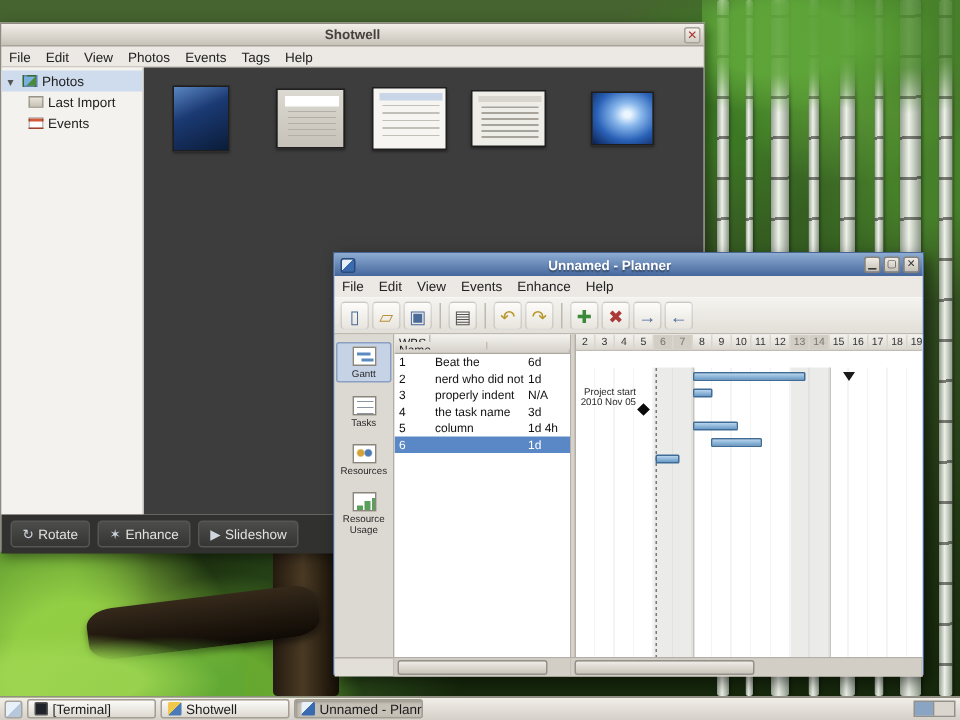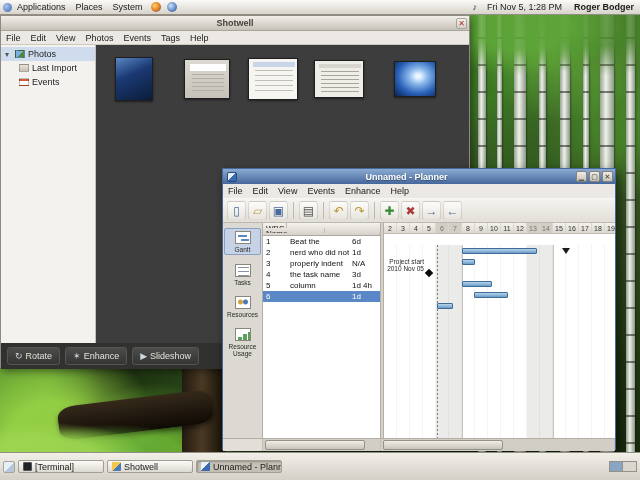--- a/index.html
+++ b/index.html
@@ -157,21 +157,21 @@
   .g-bar { position:absolute; height:6px; background:linear-gradient(#b8d4ec,#6a9cc8); border:1px solid #3e6c96; border-radius:1px; }
   .g-milestone { position:absolute; width:6px; height:6px; background:#0a0a0a; transform:rotate(45deg); }
   .g-marker { position:absolute; width:0; height:0; border-left:4px solid transparent; border-right:4px solid transparent; border-top:6px solid #1a1a1a; }
   .g-label { position:absolute; left:0; top:13px; width:40px; text-align:right; font-size:6.5px; line-height:7px; color:#2a2a2a; }
   .pl-scroll { display:flex; height:13px; border-top:1px solid #b3afa6; background:#e2dfd8; }
   .ps-corner { width:40px; border-right:1px solid #c3bfb6; }
   .ps-track { position:relative; border-right:1px solid #c3bfb6; background:#d2cec6; }
   .ps-thumb { position:absolute; top:1px; bottom:1px; background:linear-gradient(#f0ede7,#c9c4ba); border:1px solid #94908a; border-radius:2px; }
 
   
-  #taskbar { position:absolute; left:0; bottom:0; width:640px; height:28px; z-index:50;
+  #taskbar { position:absolute; left:0; bottom:0; width:640px; height:16px; z-index:50;
     background:linear-gradient(#f2efe9,#d4d0c8); border-top:1px solid #948f85;
     display:flex; align-items:center; gap:3px; padding:0 3px; font-size:9px; color:#1c1c1c; }
   .tb-show { width:12px; height:12px; border:1px solid #a9a49a; border-radius:2px; background:linear-gradient(135deg,#e8f0fa 0 50%, #b8c8dc 50%); }
   .tb-item { display:flex; align-items:center; gap:3px; width:86px; height:13px; padding:0 4px;
     border:1px solid #a39e94; border-radius:2px; background:linear-gradient(#fcfbf8,#ddd9d1); overflow:hidden; white-space:nowrap; }
   .tb-item.active { background:#c6c1b7; box-shadow:inset 1px 1px 2px rgba(0,0,0,.25); }
   .tb-ic { width:9px; height:9px; flex:0 0 9px; border-radius:1px; }
   .tb-ic-term { background:#20242a; border:1px solid #555; }
   .tb-ic-sw { background:linear-gradient(135deg,#f2c84a 0 50%, #4a7ab8 50%); }
   .tb-ic-pl { background:linear-gradient(135deg,#e8f0fa 0 45%, #3a6ab0 45%); }
@@ -194,32 +194,20 @@
     <div class="trunk" style="left:560px;width:10px;"></div>
     <div class="trunk" style="left:583px;width:6px;"></div>
     <div class="trunk" style="left:600px;width:14px;"></div>
     <div class="trunk" style="left:626px;width:9px;"></div>
     <div class="darktrunk" style="left:182px;top:352px;width:44px;height:112px;"></div>
     <div id="log"></div>
     <div id="foliage-tr" class="foliage"></div>
     <div id="foliage-bl" class="foliage"></div>
   </div>
 
-  <div id="top-panel">
-    <span class="p-appicon"></span>
-    <span class="p-menu">Applications</span>
-    <span class="p-menu">Places</span>
-    <span class="p-menu">System</span>
-    <span class="p-launcher ff"></span>
-    <span class="p-launcher bl"></span>
-    <span class="p-spacer"></span>
-    <span class="p-vol">♪</span>
-    <span class="p-clock">Fri Nov 5, 1:28 PM</span>
-    <span class="p-user">Roger Bodger</span>
-  </div>
 
   <div id="shotwell">
     <div class="sw-titlebar">
       <span class="sw-title">Shotwell</span>
       <span class="sw-close">✕</span>
     </div>
     <div class="sw-menubar">
       <span class="m">File</span>
       <span class="m">Edit</span>
       <span class="m">View</span>

